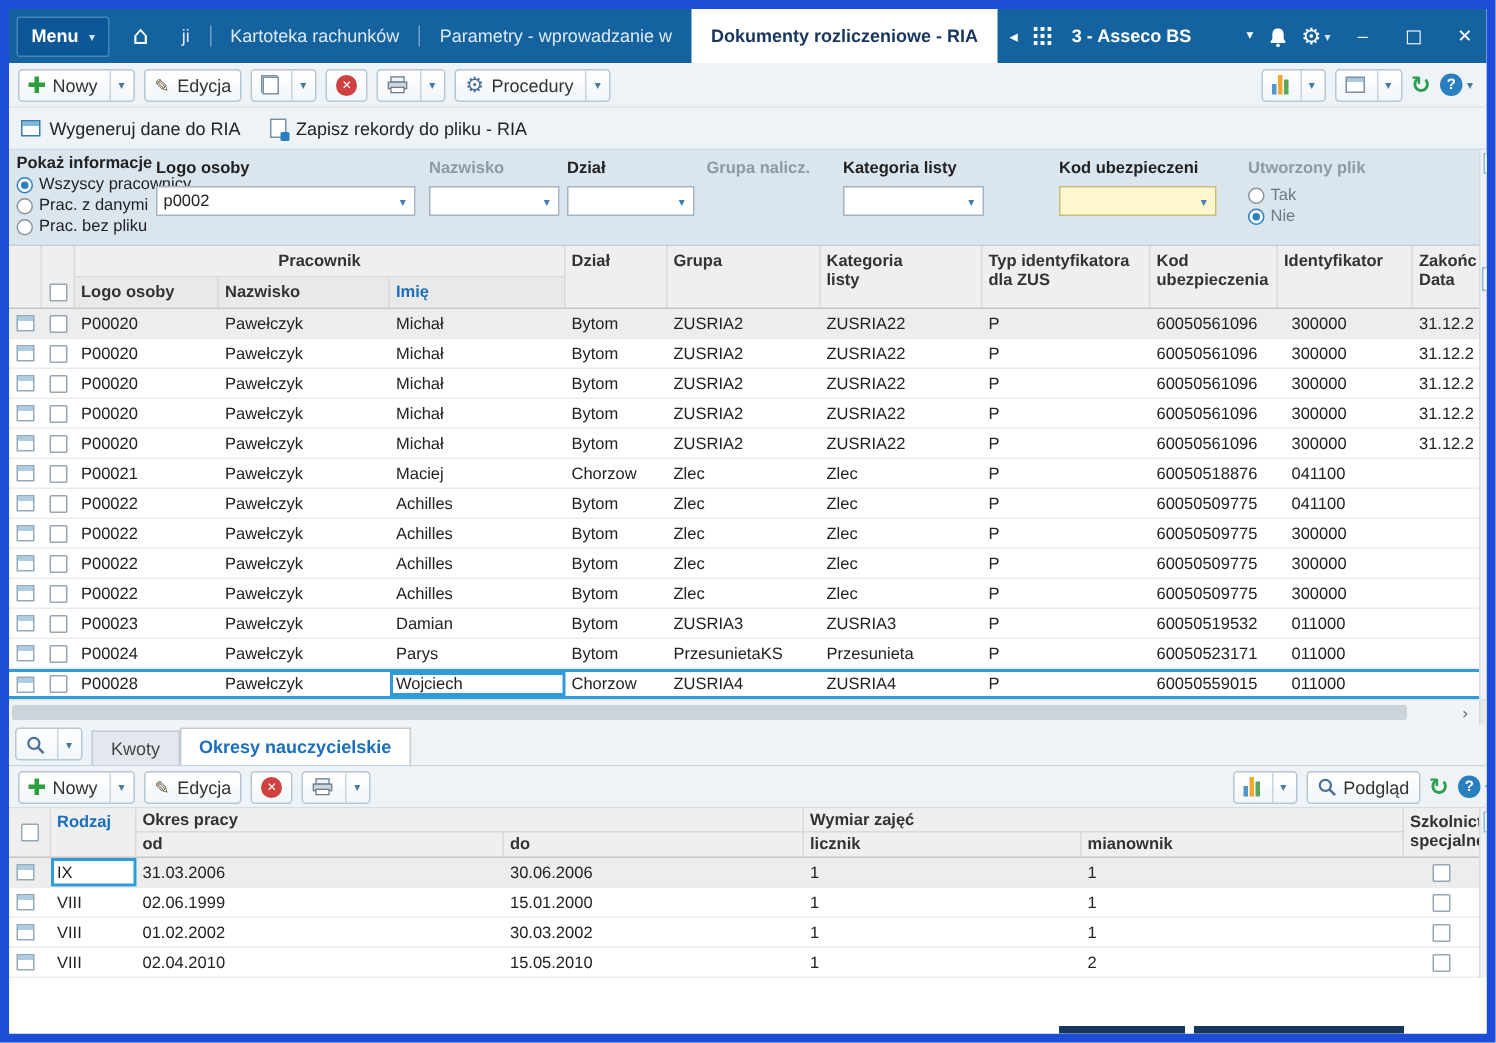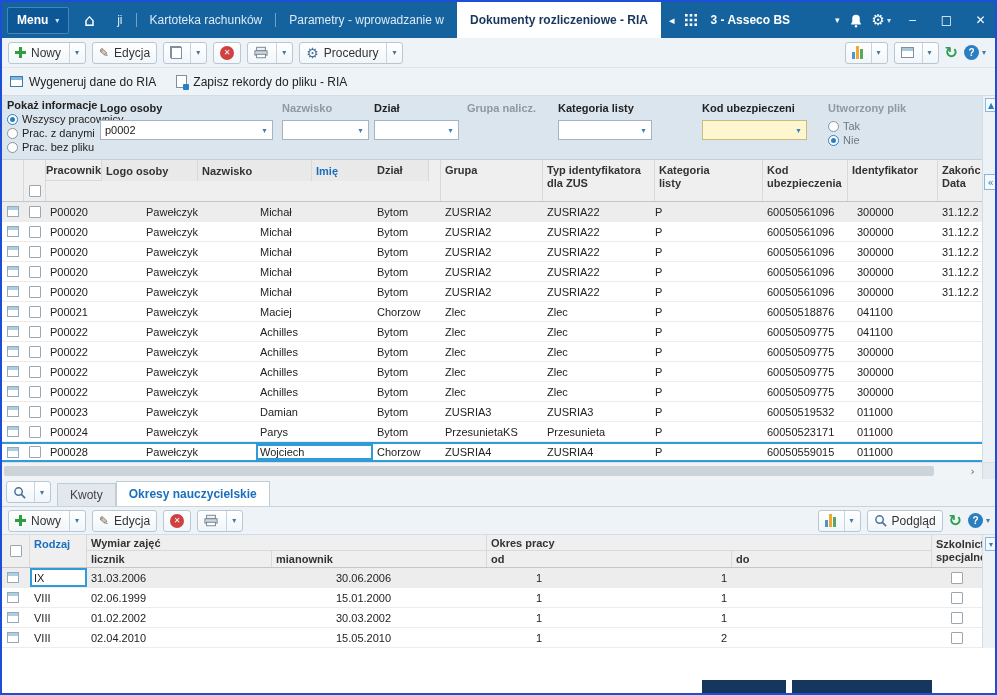--- a/index.html
+++ b/index.html
@@ -1,17 +1,17 @@
 <!DOCTYPE html>
 <html><head>
 <meta charset="utf-8">
 <style>
 *{box-sizing:border-box;margin:0;padding:0}
 body{margin:0;background:#8fa0ae;font-family:"Liberation Sans",sans-serif}
-.window{position:relative;width:997px;height:695px;background:#fff;border:2px solid #1d4ed8;overflow:hidden}
+.window{position:relative;width:997px;height:695px;background:#fff;border:6px solid #1d4ed8;overflow:hidden}
 .glyph{font-family:"DejaVu Sans",sans-serif}
 
 
 .topbar{position:absolute;top:0;left:0;width:100%;height:36px;background:#15639e;display:flex;align-items:center}
 .menubtn{margin-left:5px;height:27px;padding:0 9px;background:#0e5796;border:1px solid #4286ba;border-radius:2px;display:flex;align-items:center;gap:7px;color:#fff;font-size:12px;font-weight:700;cursor:pointer}
 .wchev{font-size:8px;color:#cfe2f2;font-family:"DejaVu Sans",sans-serif}
 .homeicon{color:#fff;font-size:17px;margin:0 9px 0 15px;cursor:pointer;line-height:1}
 .ttab{height:36px;display:flex;align-items:center;padding:0 13px;color:#ddeaf5;font-size:12px;cursor:pointer;white-space:nowrap}
 .ttab.active{background:#fff;color:#17365d;font-weight:700}
 .tsep{width:1px;height:14px;background:rgba(255,255,255,.4)}
@@ -72,21 +72,21 @@
 .ffield{position:absolute;top:6px}
 .combo{margin-top:6px;height:20px;background:#fff;border:1px solid #a4b4c2;display:flex;align-items:center;font-size:11px;color:#222;cursor:pointer}
 .combo.yellow{background:#fdf6cf;border-color:#c9bd7e}
 .combo .val{flex:1;padding-left:4px;overflow:hidden;white-space:nowrap}
 .cchev{width:15px;text-align:center;font-size:8px;color:#3d7fb8;font-family:"DejaVu Sans",sans-serif}
 
 
 .mainheader{position:absolute;top:158px;left:0;width:980px;height:42px;background:#efefef;border-bottom:1px solid #c6c6c6;display:flex;font-size:11px;color:#333;overflow:hidden}
 .hicell{width:22px;border-right:1px solid #d9d9d9}
 .hccell{width:22px;border-right:1px solid #d9d9d9;display:flex;align-items:flex-end;justify-content:center;padding-bottom:4px}
-.group3{width:327px;display:flex;flex-direction:row}
+.group3{width:327px;display:flex;flex-direction:column}
 .gtitle{height:21px;display:flex;align-items:center;justify-content:center;font-weight:700;border-bottom:1px solid #d9d9d9;border-right:1px solid #d9d9d9}
 .gsub{display:flex;height:21px;background:#e9e9e9}
 .sub{display:flex;align-items:center;padding-left:4px;border-right:1px solid #d9d9d9;font-weight:700;overflow:hidden;white-space:nowrap}
 .sorted{color:#1a6fbd}
 .hcols{display:flex;flex:1}
 .hcell{padding:4px 0 0 4px;border-right:1px solid #d9d9d9;font-weight:700;overflow:hidden;white-space:nowrap;line-height:13px}
 .hcell:last-child{border-right:none}
 .mcol0{width:96px}.mcol1{width:114px}.mcol2{width:117px}.mcol3{width:68px}.mcol4{width:102px}.mcol5{width:108px}.mcol6{width:112px}.mcol7{width:90px}.mcol8{width:85px}.mcol9{width:44px}
 .mainbody{position:absolute;top:200px;left:0;width:980px;height:260px;background:#fff;overflow:hidden}
 .grow{display:flex;align-items:center;height:20px;border-bottom:1px solid #ececec;font-size:11px;color:#222;cursor:pointer;background:#fff}
@@ -342,27 +342,27 @@
         <span class="sub mcol2 sorted">Imię</span>
       </div>
     </div>
     <div class="hcols">
         <div class="hcell mcol3">
           <div>Dział</div>
         </div>
         <div class="hcell mcol4">
           <div>Grupa</div>
         </div>
+        <div class="hcell mcol5">
+          <div>Kategoria</div>
+          <div>listy</div>
+        </div>
         <div class="hcell mcol6">
           <div>Typ identyfikatora</div>
           <div>dla ZUS</div>
-        </div>
-        <div class="hcell mcol5">
-          <div>Kategoria</div>
-          <div>listy</div>
         </div>
         <div class="hcell mcol8">
           <div>Kod</div>
           <div>ubezpieczenia</div>
         </div>
         <div class="hcell mcol7">
           <div>Identyfikator</div>
         </div>
         <div class="hcell mcol9">
           <div>Zakońc</div>
@@ -690,32 +690,32 @@
         <span class="chev">▾</span>
       </span>
     </div>
   </div>
 
   <div class="bheader">
     <span class="bh-icell">
       <span class="checkbox"></span>
     </span>
     <div class="bh-rodzaj sorted">Rodzaj</div>
+    <div class="bh-group" style="width:445px">
+      <div class="bh-gtitle">Okres pracy</div>
+      <div class="bh-gsub">
+        <span class="bh-sub" style="width:245px">od</span>
+        <span class="bh-sub" style="width:200px">do</span>
+      </div>
+    </div>
     <div class="bh-group" style="width:400px">
       <div class="bh-gtitle">Wymiar zajęć</div>
       <div class="bh-gsub">
         <span class="bh-sub" style="width:185px">licznik</span>
         <span class="bh-sub" style="width:215px">mianownik</span>
-      </div>
-    </div>
-    <div class="bh-group" style="width:445px">
-      <div class="bh-gtitle">Okres pracy</div>
-      <div class="bh-gsub">
-        <span class="bh-sub" style="width:245px">od</span>
-        <span class="bh-sub" style="width:200px">do</span>
       </div>
     </div>
     <div class="bh-szkol">
       <div>Szkolnictwo</div>
       <div>specjalne</div>
     </div>
   </div>
 
   <div class="bbody">
       <div class="grow shaded">

